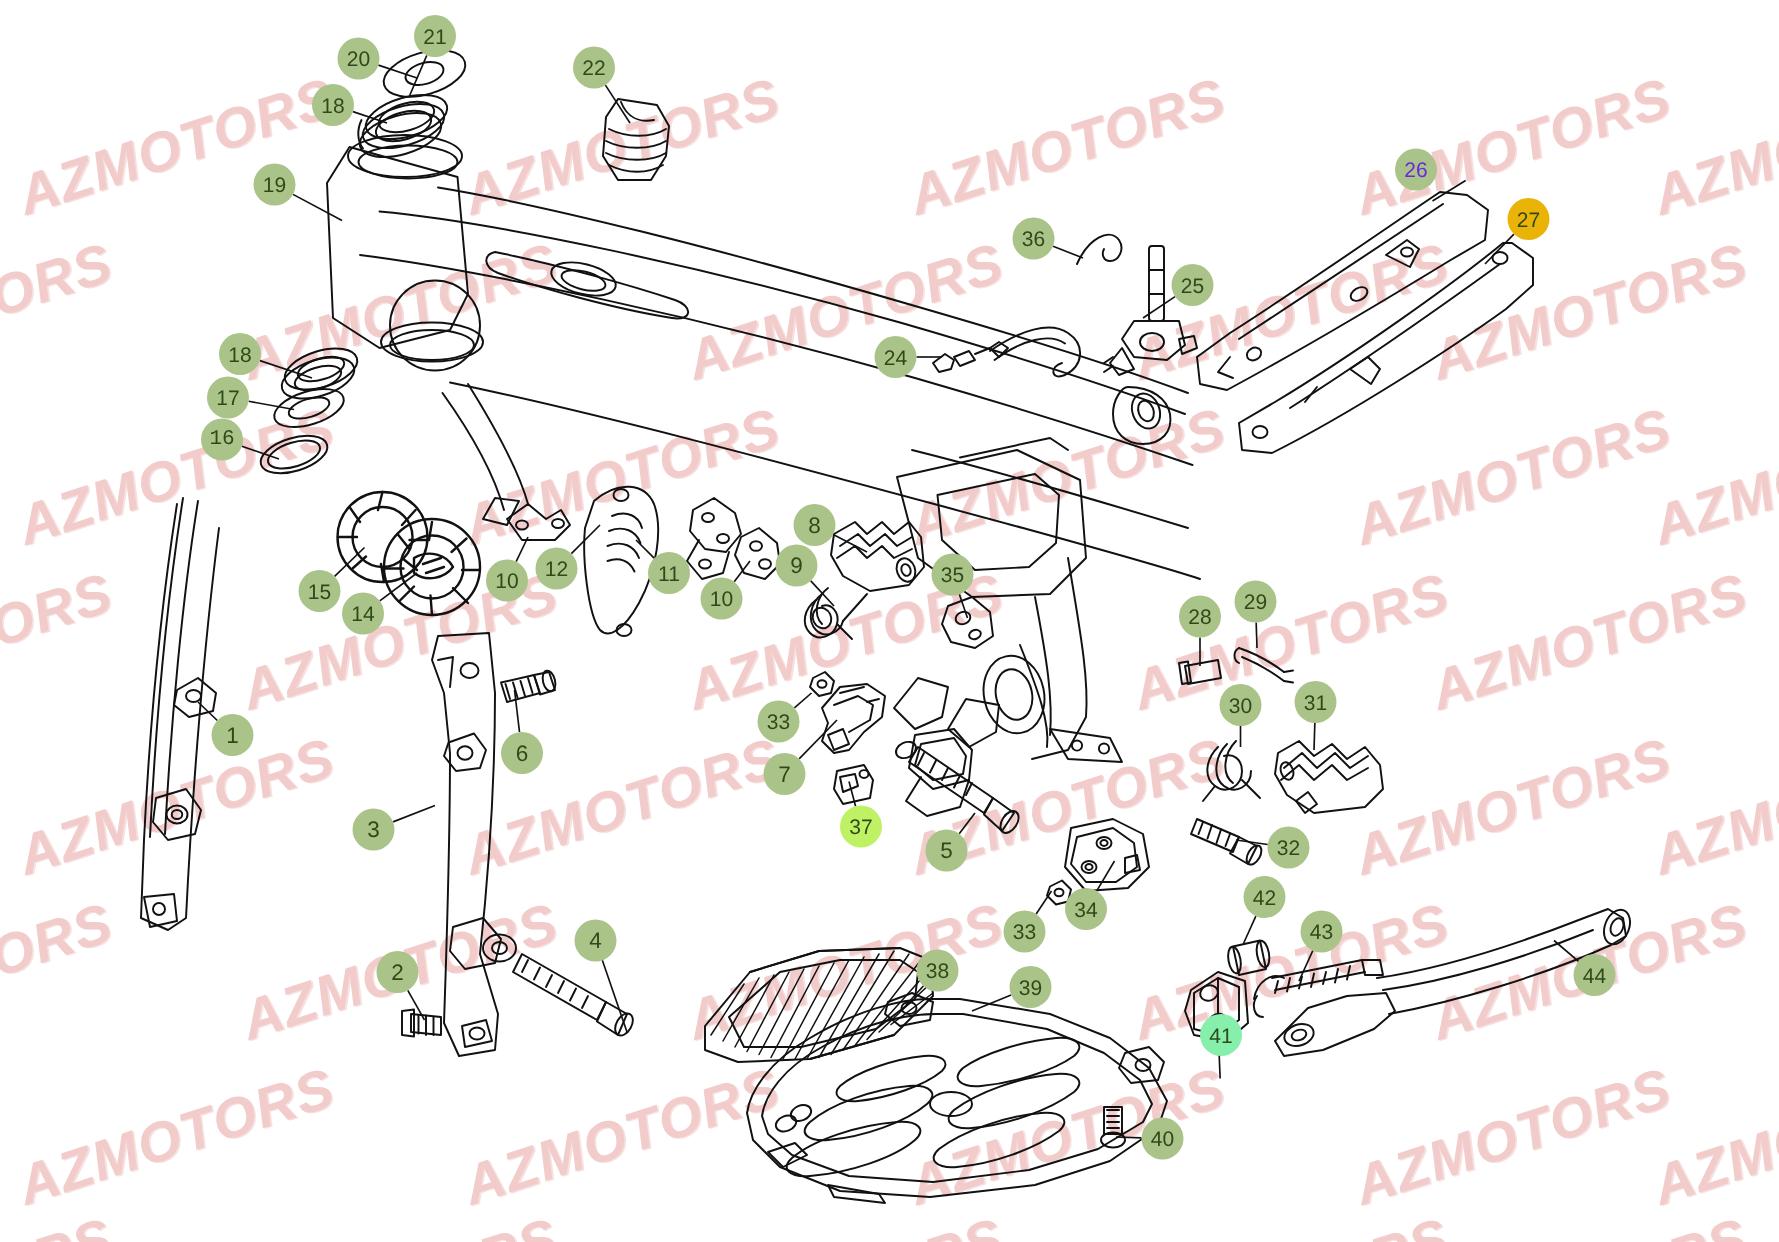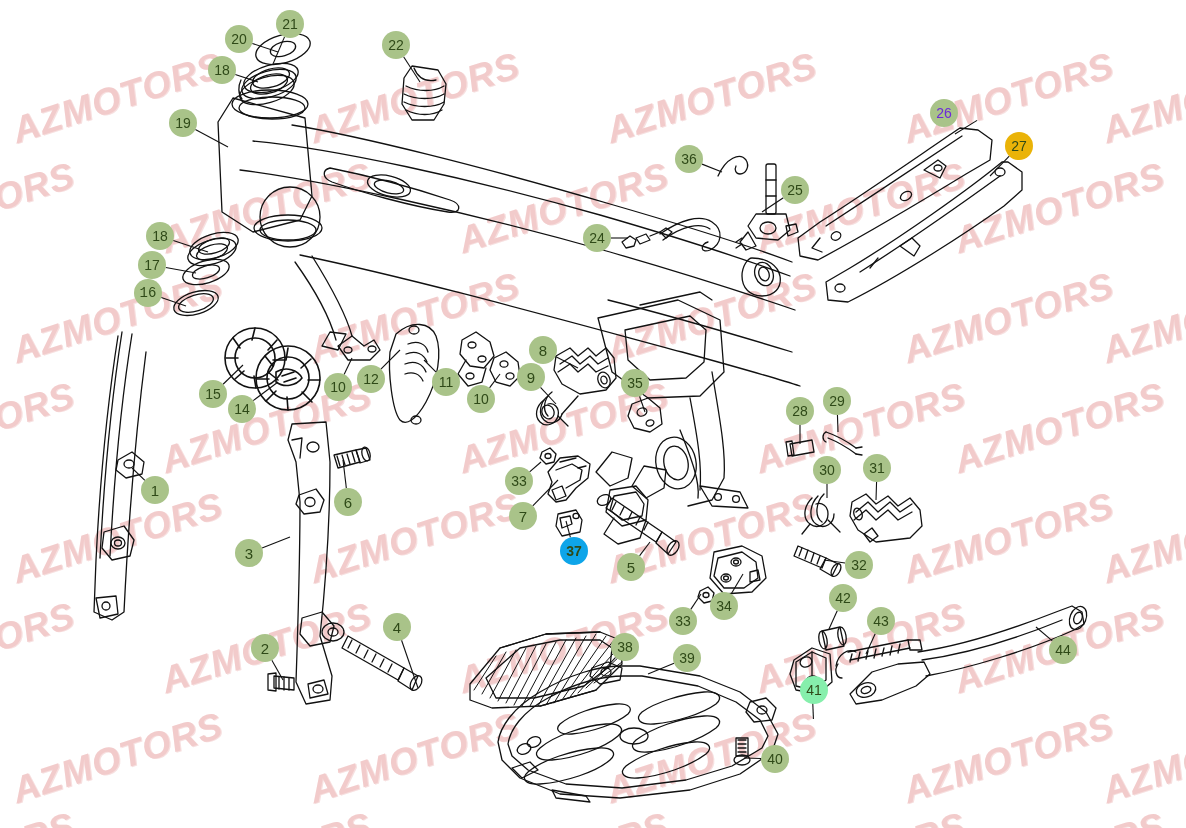--- a/index.html
+++ b/index.html
@@ -566,21 +566,21 @@
       <div class="bub small" style="left: 786px; top: 397px; background: rgb(169, 195, 137); color: rgb(47, 74, 24); text-align: center;">28</div>
       <div class="bub small" style="left: 823px; top: 387px; background: rgb(169, 195, 137); color: rgb(47, 74, 24);">29</div>
       <div class="bub small" style="left: 813px; top: 456px; background: rgb(169, 195, 137); color: rgb(47, 74, 24);">30</div>
       <div class="bub small" style="left: 863px; top: 454px; background: rgb(169, 195, 137); color: rgb(47, 74, 24);">31</div>
       <div class="bub small" style="left: 845px; top: 551px; background: rgb(169, 195, 137); color: rgb(47, 74, 24);">32</div>
       <div class="bub small" style="left: 505px; top: 467px; background: rgb(169, 195, 137); color: rgb(47, 74, 24);">33</div>
       <div class="bub small" style="left: 669px; top: 607px; background: rgb(169, 195, 137); color: rgb(47, 74, 24);">33</div>
       <div class="bub small" style="left: 710px; top: 592px; background: rgb(169, 195, 137); color: rgb(47, 74, 24);">34</div>
       <div class="bub small" style="left: 621px; top: 369px; background: rgb(169, 195, 137); color: rgb(47, 74, 24);">35</div>
       <div class="bub small" style="left: 675px; top: 145px; background: rgb(169, 195, 137); color: rgb(47, 74, 24);">36</div>
-      <div class="bub small" style="left: 560px; top: 537px; background: #0ea5e9; color: rgb(47, 74, 24); font-weight: bold;">37</div>
+      <div class="bub small" style="left: 560px; top: 537px; background: #bef264; color: rgb(47, 74, 24);">37</div>
       <div class="bub small" style="left: 611px; top: 633px; background: rgb(169, 195, 137); color: rgb(47, 74, 24);">38</div>
       <div class="bub small" style="left: 673px; top: 644px; background: rgb(169, 195, 137); color: rgb(47, 74, 24);">39</div>
       <div class="bub small" style="left: 761px; top: 745px; background: rgb(169, 195, 137); color: rgb(47, 74, 24);">40</div>
       <div class="bub small" style="left: 800px; top: 676px; background: #86efac; color: rgb(47, 74, 24);">41</div>
       <div class="bub small" style="left: 829px; top: 584px; background: rgb(169, 195, 137); color: rgb(47, 74, 24);">42</div>
       <div class="bub small" style="left: 867px; top: 607px; background: rgb(169, 195, 137); color: rgb(47, 74, 24);">43</div>
       <div class="bub small" style="left: 1049px; top: 636px; background: rgb(169, 195, 137); color: rgb(47, 74, 24);">44</div>
     </div>
 
 </div>

